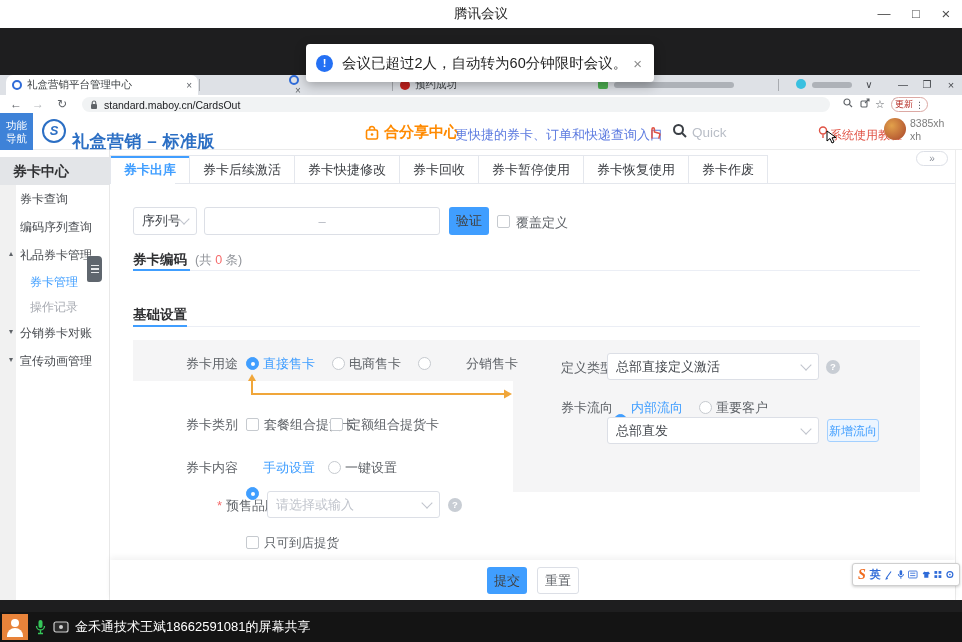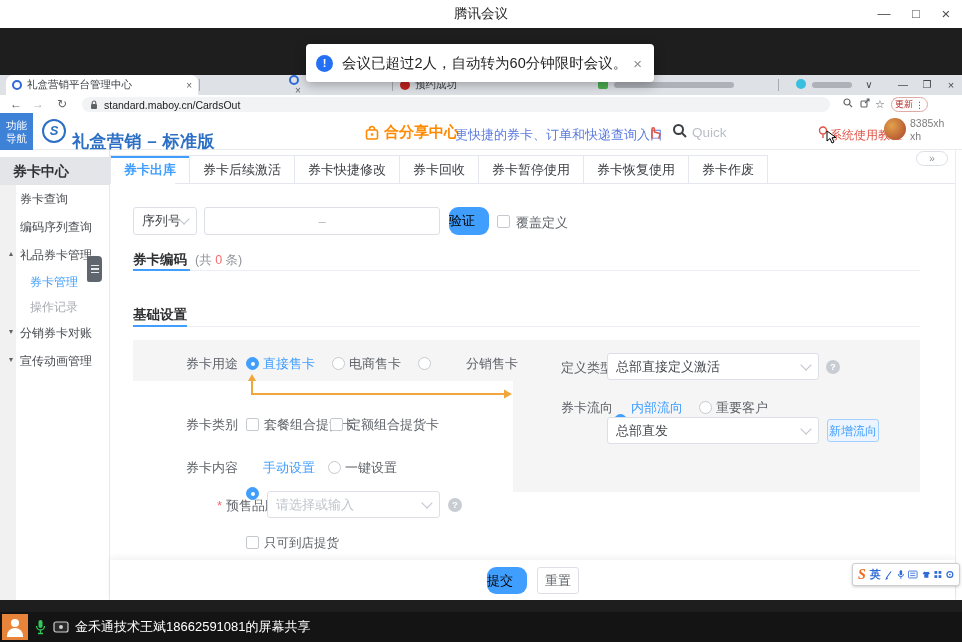--- a/index.html
+++ b/index.html
@@ -68,21 +68,21 @@
   .tabline{left:110px;top:155px;width:845px;height:1px;background:#e4e7ed;}
   .tabnotch{left:111px;top:155px;width:64px;height:1px;background:#fff;z-index:2;}
   .expandpill{left:916px;top:123px;width:32px;height:15px;border:1px solid #dcdfe6;border-radius:8px;background:#fff;
               font-size:10px;color:#8a8f99;text-align:center;line-height:14px;box-sizing:border-box;}
   .gutterline{left:955px;top:122px;width:1px;height:450px;background:#ececec;}
   
   .sel{background:#fff;border:1px solid #dcdfe6;border-radius:3px;box-sizing:border-box;display:flex;align-items:center;
        padding:0 8px;font-size:13px;color:#45494f;}
   .sel .flex1{flex:1;overflow:hidden;white-space:nowrap;}
   .chev{width:7px;height:7px;border-right:1.5px solid #c0c4cc;border-bottom:1.5px solid #c0c4cc;transform:rotate(45deg);margin-top:-4px;flex:0 0 7px;}
-  .btn-primary{background:#409eff;color:#000000;font-size:13px;border-radius:9px;text-align:left;box-sizing:border-box;}
+  .btn-primary{background:#409eff;color:#404040;font-size:13px;border-radius:3px;text-align:center;box-sizing:border-box;}
   .btn-plain{background:#fff;color:#5f6368;font-size:13px;border:1px solid #dcdfe6;border-radius:3px;text-align:center;box-sizing:border-box;}
   .cbox{width:13px;height:13px;background:#fff;border:1px solid #c6cacf;border-radius:2px;box-sizing:border-box;}
   .radio{width:13px;height:13px;border:1px solid #c6cacf;border-radius:50%;background:#fff;box-sizing:border-box;}
   .radio.on{background:#409eff;border-color:#409eff;position:relative;}
   .radio.on::after{content:"";position:absolute;left:4px;top:4px;width:4px;height:4px;border-radius:50%;background:#fff;}
   .flabel{font-size:13px;color:#5f6368;}
   .fblue{font-size:13px;color:#409eff;}
   .helpq{width:14px;height:14px;border-radius:50%;background:#c8cdd4;color:#fff;font-size:9.5px;font-weight:bold;text-align:center;line-height:14px;}
   .divider{height:1px;background:#ebeef5;}
   .bluetick{height:2px;background:#409eff;}

